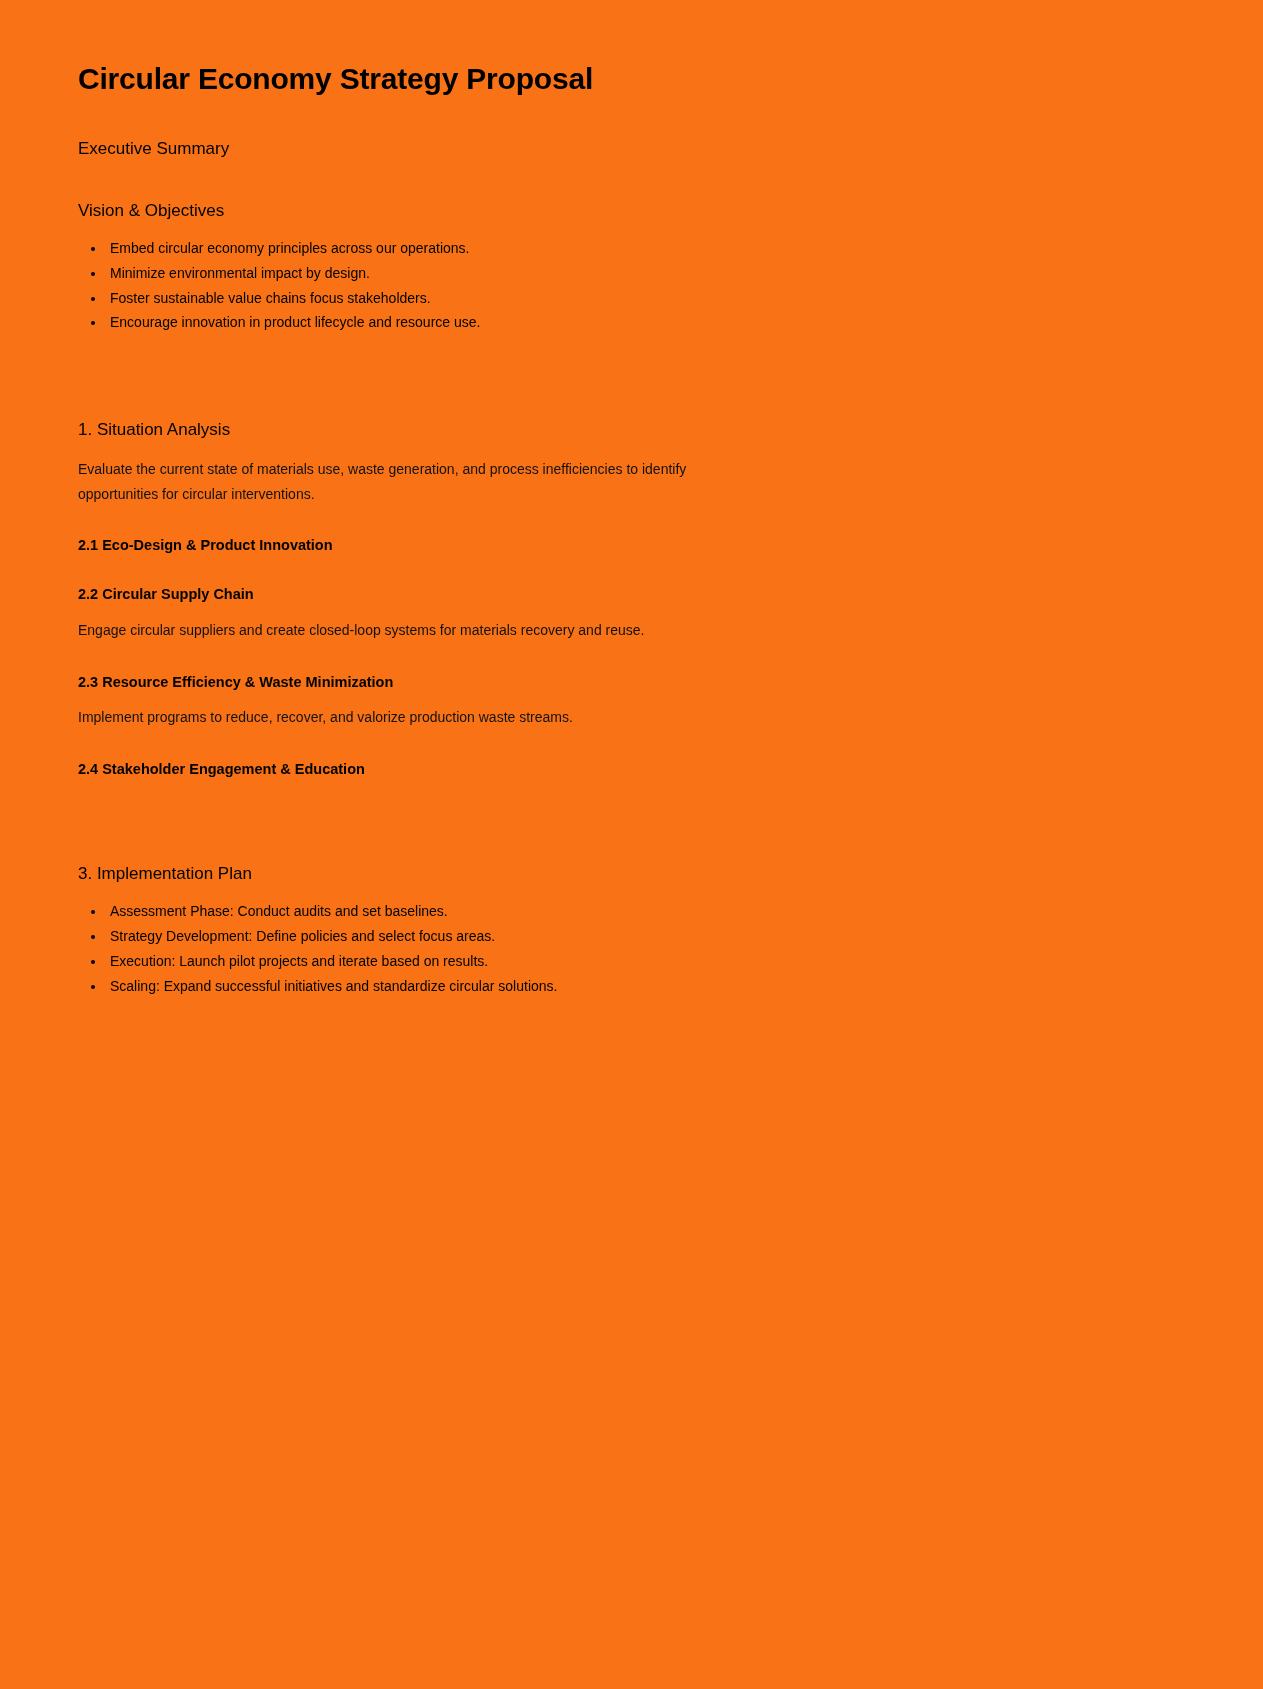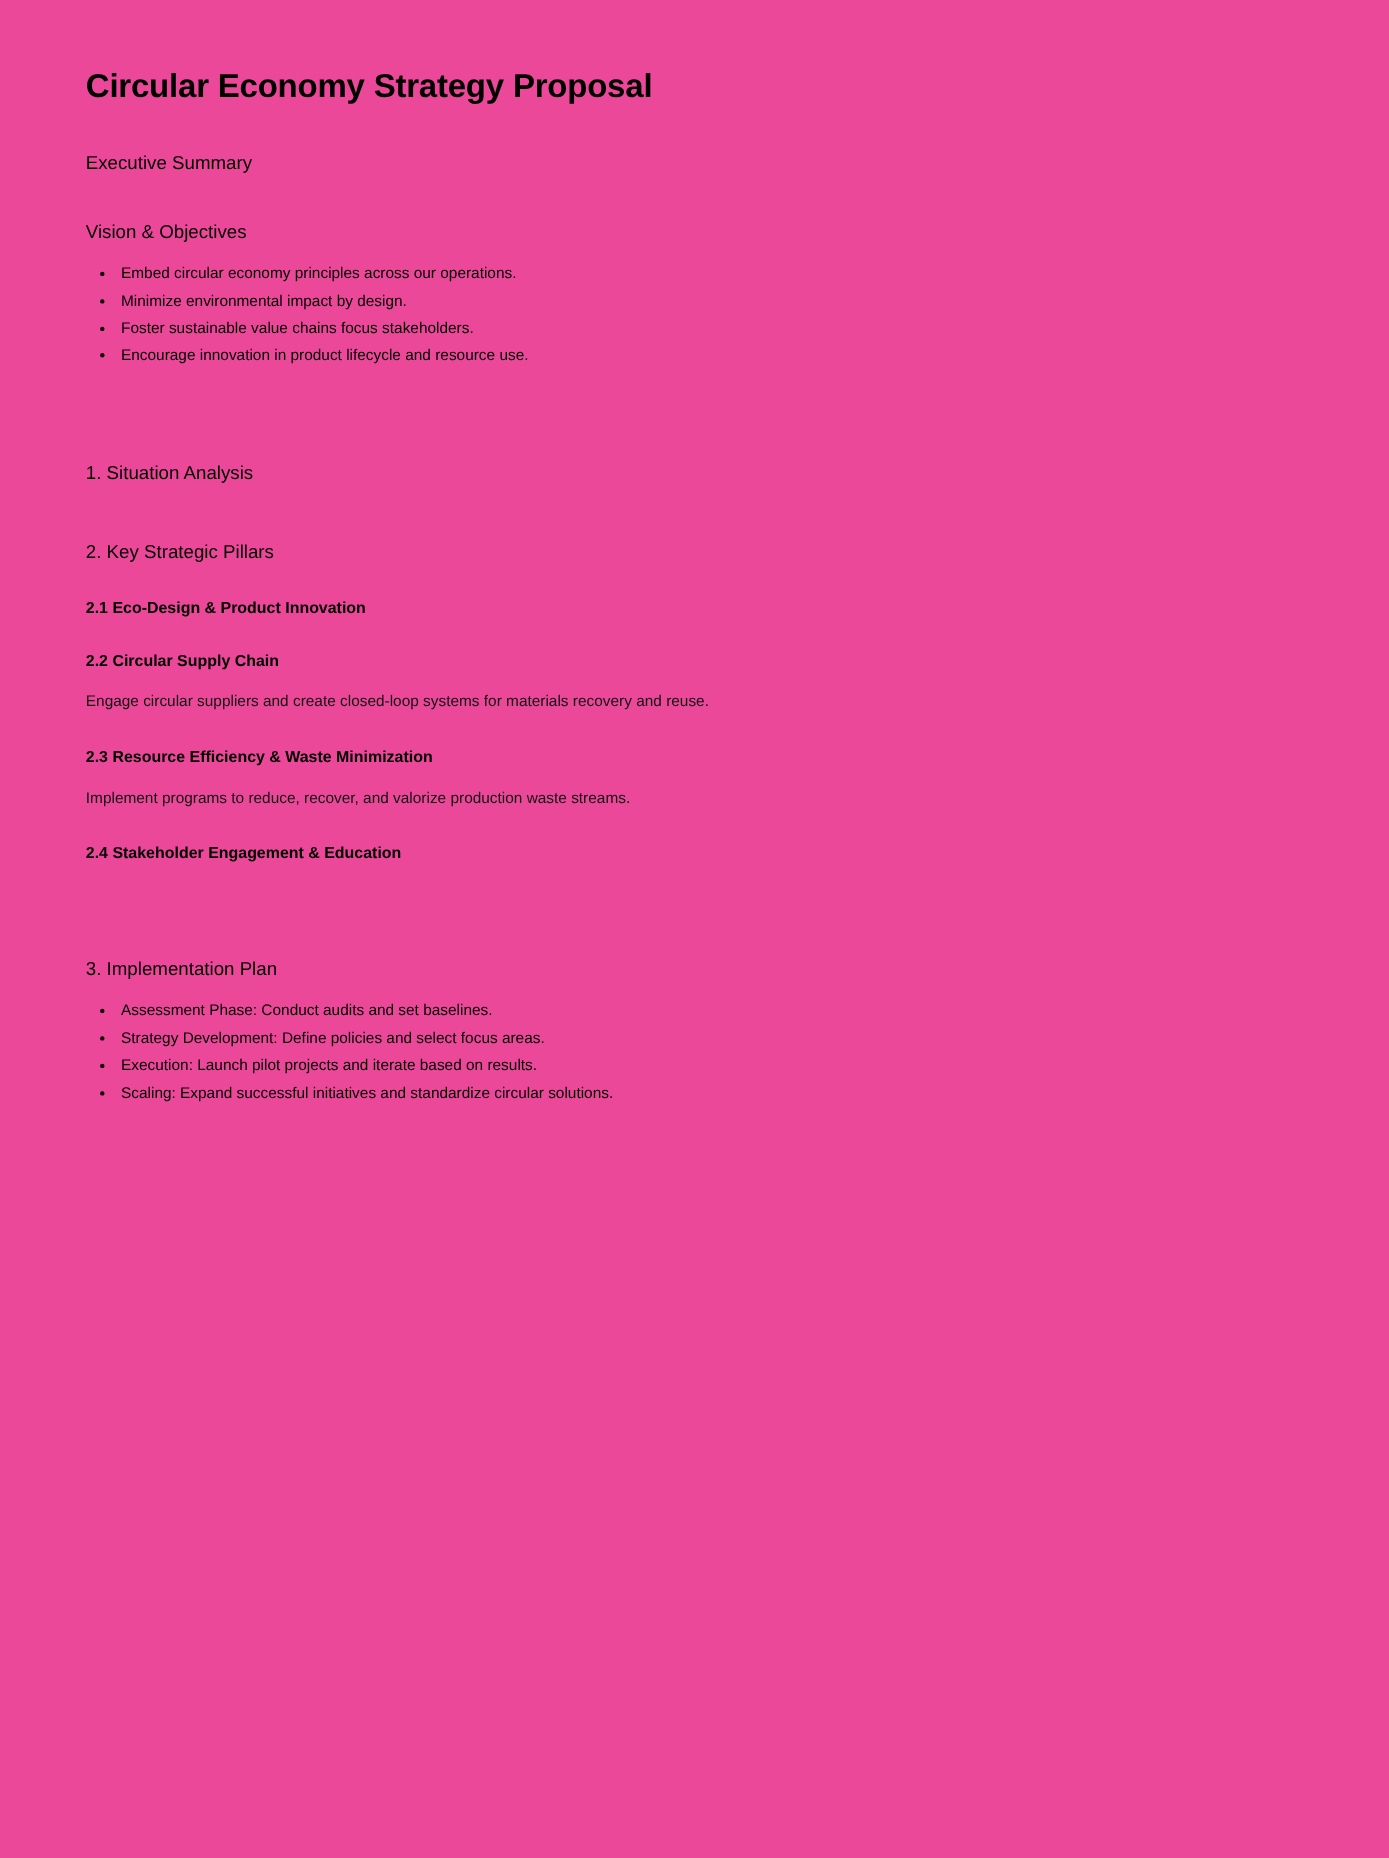--- a/index.html
+++ b/index.html
@@ -8,21 +8,21 @@
     background: #ffffff;
   }
   body {
     font-family: "Liberation Sans", sans-serif;
     color: #000000;
   }
   .page {
     width: 1263px;
     min-height: 1689px;
     box-sizing: border-box;
-    background: #ec4899;
+    background: #f97316;
     padding: 44px 0 0 0;
     position: relative;
   }
   .content {
     margin-left: 78px;
     width: 660px;
   }
   h1.doc-title {
     font-size: 30px;
     font-weight: bold;
@@ -81,22 +81,22 @@
     <ul class="bullets">
       <li>Embed circular economy principles across our operations.</li>
       <li>Minimize environmental impact by design.</li>
       <li>Foster sustainable value chains focus stakeholders.</li>
       <li>Encourage innovation in product lifecycle and resource use.</li>
     </ul>
 
     <div class="gap-lg"></div>
 
     <h2 class="section-title numbered">1. Situation Analysis</h2>
+    <p class="para">Evaluate the current state of materials use, waste generation, and process inefficiencies to identify opportunities for circular interventions.</p>
 
-    <h2 class="section-title numbered">2. Key Strategic Pillars</h2>
 
     <h3 class="subsection-title">2.1 Eco-Design &amp; Product Innovation</h3>
 
     <h3 class="subsection-title">2.2 Circular Supply Chain</h3>
     <p class="para tight">Engage circular suppliers and create closed-loop systems for materials recovery and reuse.</p>
 
     <h3 class="subsection-title">2.3 Resource Efficiency &amp; Waste Minimization</h3>
     <p class="para tight">Implement programs to reduce, recover, and valorize production waste streams.</p>
 
     <h3 class="subsection-title">2.4 Stakeholder Engagement &amp; Education</h3>

